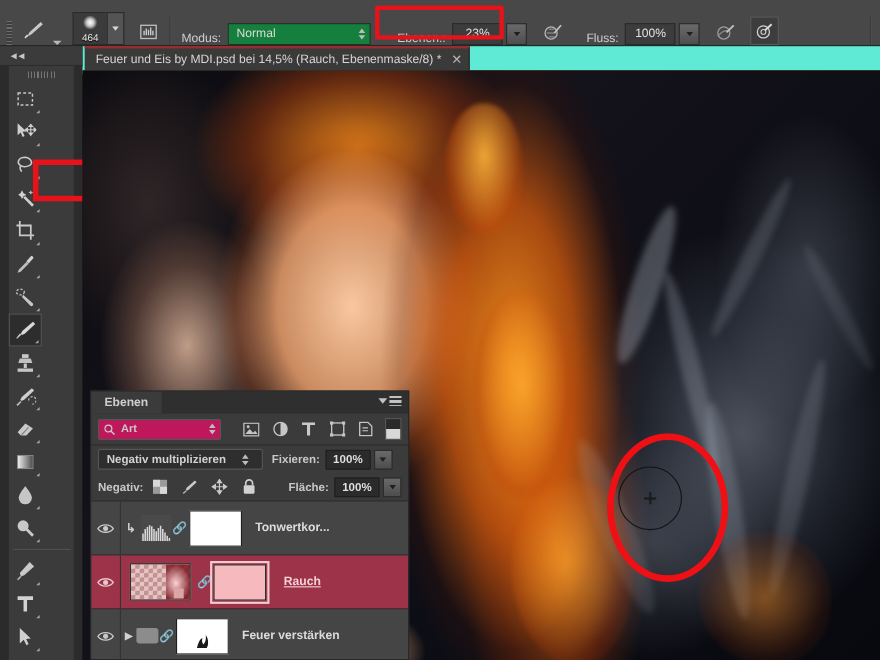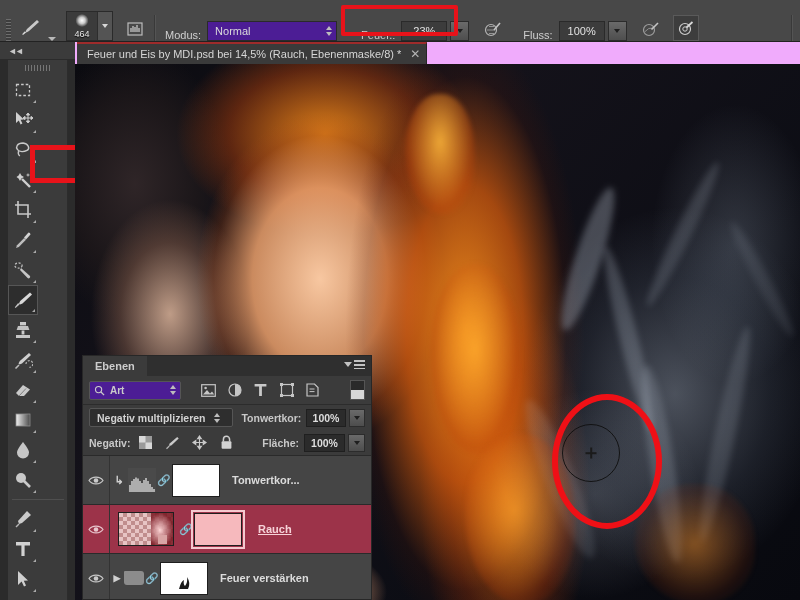--- a/index.html
+++ b/index.html
@@ -67,21 +67,21 @@
   .bp-arrow {
     width: 14px; background: #545454;
     border-left: 1px solid #2d2d2d;
     display: flex; align-items: center; justify-content: center;
   }
   .ob-label {
     font-size: 11px; color: #cfcfcf; margin: 0 6px 0 2px; white-space: nowrap;
   }
   .ob-select {
     height: 20px; min-width: 128px;
-    background: #4c1d95; border: 1px solid #2a2a2a;
+    background: #15803d; border: 1px solid #2a2a2a;
     display: flex; align-items: center; justify-content: space-between;
     padding: 0 4px 0 7px; box-sizing: border-box;
   }
   .ob-select span { font-size: 11px; color: #dadada; }
   .stepper {
     display: flex; flex-direction: column; line-height: 0; margin-left: 6px;
   }
   .stepper i {
     display: block; width: 0; height: 0;
     border-left: 3.5px solid transparent; border-right: 3.5px solid transparent;
@@ -113,21 +113,21 @@
     position: absolute; left: 341px; top: 5px;
     width: 117px; height: 31px;
     border: 4px solid #e8131a; border-radius: 2px;
     box-sizing: border-box; pointer-events: none;
   }
 
   
   #tab-bar {
     position: absolute; left: 75px; top: 42px;
     width: 725px; height: 22px;
-    background: #f0abfc;
+    background: #5eead4;
     border-bottom: 4px solid #a16207;
   }
   #doc-tab {
     position: absolute; left: 2px; top: 0;
     height: 22px; display: flex; align-items: center;
     padding: 0 6px 0 10px;
     background: #3a3a3a;
     border-right: 1px solid #262626;
     border-top: 2px solid #9e2b2b;
     box-sizing: border-box;
@@ -273,22 +273,22 @@
   }
   #lp-menu .mlines {
     width: 11px; height: 9px;
     background: repeating-linear-gradient(to bottom, #c2c2c2 0 2px, transparent 2px 4px);
   }
   #lp-filter {
     height: 28px; display: flex; align-items: center;
     padding: 0 6px; border-bottom: 1px solid #2c2c2c;
   }
   .filter-select {
-    width: 92px; height: 19px;
-    background: #4c1d95; border: 1px solid #555;
+    width: 112px; height: 19px;
+    background: #be185d; border: 1px solid #555;
     border-radius: 2px;
     display: flex; align-items: center;
     padding: 0 4px; box-sizing: border-box;
   }
   .filter-select .fs-label { font-size: 10px; color: #c9c9c9; margin-left: 5px; flex: 1; }
   .filter-icons { display: flex; align-items: center; gap: 11px; margin-left: 20px; }
   .fi { width: 15px; height: 15px; display:flex; align-items:center; justify-content:center; }
   .lp-toggle {
     width: 13px; height: 18px; margin-left: auto;
     background: linear-gradient(to bottom, #2a2a2a 0 50%, #d8d8d8 50% 100%);
@@ -405,21 +405,21 @@
 
     <span class="ob-label">Modus:</span>
     <div class="ob-select" style="width:130px">
       <span>Normal</span>
       <span class="stepper">
           <i class="up"></i>
           <i class="dn"></i>
         </span>
     </div>
 
-    <span class="ob-label" style="margin-left:24px">Feuer.:</span>
+    <span class="ob-label" style="margin-left:24px">Ebenen.:</span>
     <div class="num-field">
         <span>23%</span>
       </div>
     <div class="num-drop">
       <span style="display:block;width:0;height:0;border-left:3.5px solid transparent;border-right:3.5px solid transparent;border-top:4px solid #1f1f1f;"></span>
     </div>
 
     <div class="icon-btn" style="margin-left:12px">
       <svg width="20" height="20" viewBox="0 0 20 20">
         <circle cx="8" cy="11" r="5.5" fill="none" stroke="#b4b4b4" stroke-width="1.2"></circle>
@@ -705,21 +705,21 @@
     </div>
 
     <div id="lp-blend">
       <div class="blend-select">
         <span>Negativ multiplizieren</span>
         <span class="stepper">
             <i class="up"></i>
             <i class="dn"></i>
           </span>
       </div>
-      <span class="lp-lbl">Tonwertkor:</span>
+      <span class="lp-lbl">Fixieren:</span>
       <span class="lp-num">
           <span>100%</span>
         </span>
       <span class="lp-drop">
         <span style="display:block;width:0;height:0;border-left:3.5px solid transparent;border-right:3.5px solid transparent;border-top:4px solid #1f1f1f;"></span>
       </span>
     </div>
 
     <div id="lp-lock">
       <span class="lp-lbl" style="margin-left:0">Negativ:</span>

